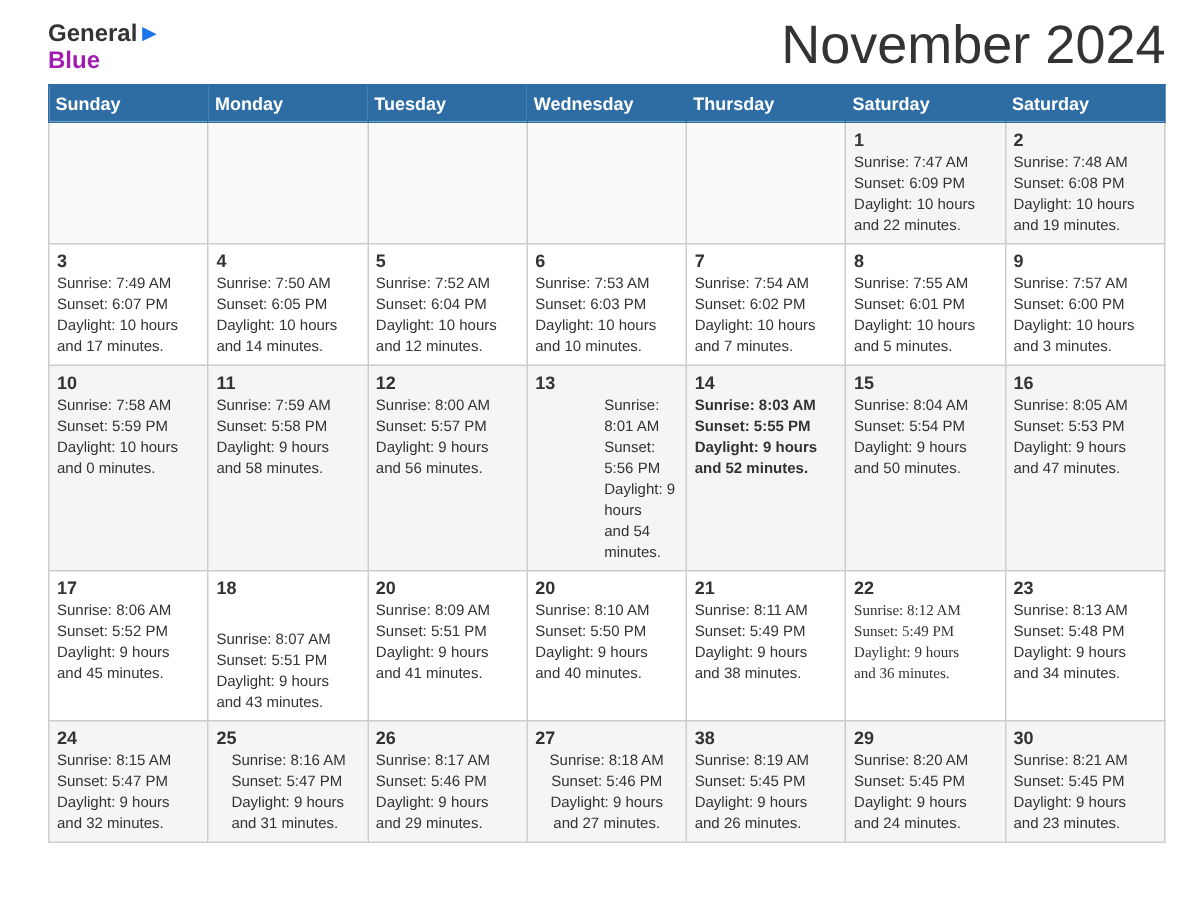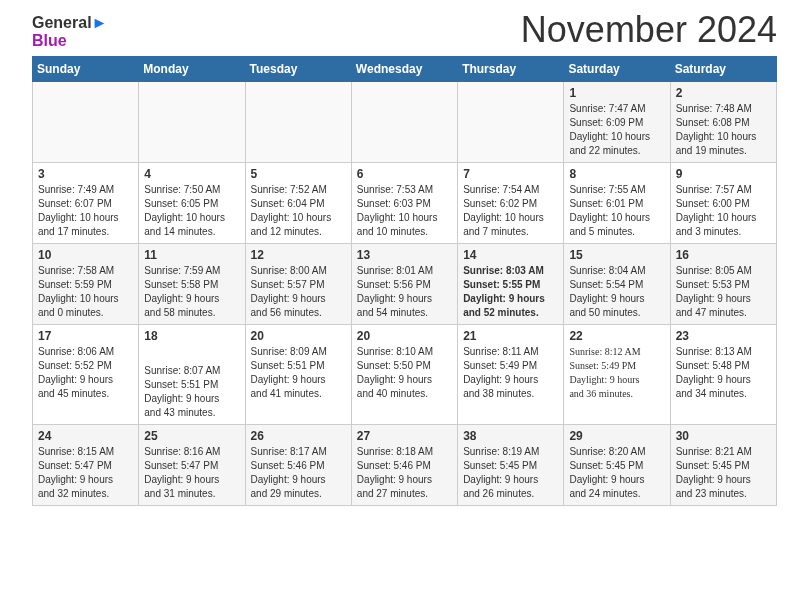--- a/index.html
+++ b/index.html
@@ -206,21 +206,21 @@
           </td>
           <td>
             <span class="day-num">12</span>
             <div class="day-info" style="white-space: pre-line;">Sunrise: 8:00 AM
 Sunset: 5:57 PM
 Daylight: 9 hours
 and 56 minutes.</div>
           </td>
           <td>
             <span class="day-num">13</span>
-            <div class="day-info" style="white-space: pre-line;">Sunrise: 8:01 AM
+            <div class="day-info" style="white-space: pre-line; margin-left: 46px;">Sunrise: 8:01 AM
 Sunset: 5:56 PM
 Daylight: 9 hours
 and 54 minutes.</div>
           </td>
           <td>
             <span class="day-num">14</span>
             <div class="day-info" style="white-space: pre-line; font-weight: bold;">Sunrise: 8:03 AM
 Sunset: 5:55 PM
 Daylight: 9 hours
 and 52 minutes.</div>
@@ -294,35 +294,35 @@
         <tr>
           <td>
             <span class="day-num">24</span>
             <div class="day-info" style="white-space: pre-line;">Sunrise: 8:15 AM
 Sunset: 5:47 PM
 Daylight: 9 hours
 and 32 minutes.</div>
           </td>
           <td>
             <span class="day-num">25</span>
-            <div class="day-info" style="white-space: pre-line;">Sunrise: 8:16 AM
+            <div class="day-info" style="white-space: pre-line; margin-left: 10px;">Sunrise: 8:16 AM
 Sunset: 5:47 PM
 Daylight: 9 hours
 and 31 minutes.</div>
           </td>
           <td>
             <span class="day-num">26</span>
             <div class="day-info" style="white-space: pre-line;">Sunrise: 8:17 AM
 Sunset: 5:46 PM
 Daylight: 9 hours
 and 29 minutes.</div>
           </td>
           <td>
             <span class="day-num">27</span>
-            <div class="day-info" style="white-space: pre-line;">Sunrise: 8:18 AM
+            <div class="day-info" style="white-space: pre-line; text-align: center;">Sunrise: 8:18 AM
 Sunset: 5:46 PM
 Daylight: 9 hours
 and 27 minutes.</div>
           </td>
           <td>
             <span class="day-num">38</span>
             <div class="day-info" style="white-space: pre-line;">Sunrise: 8:19 AM
 Sunset: 5:45 PM
 Daylight: 9 hours
 and 26 minutes.</div>

